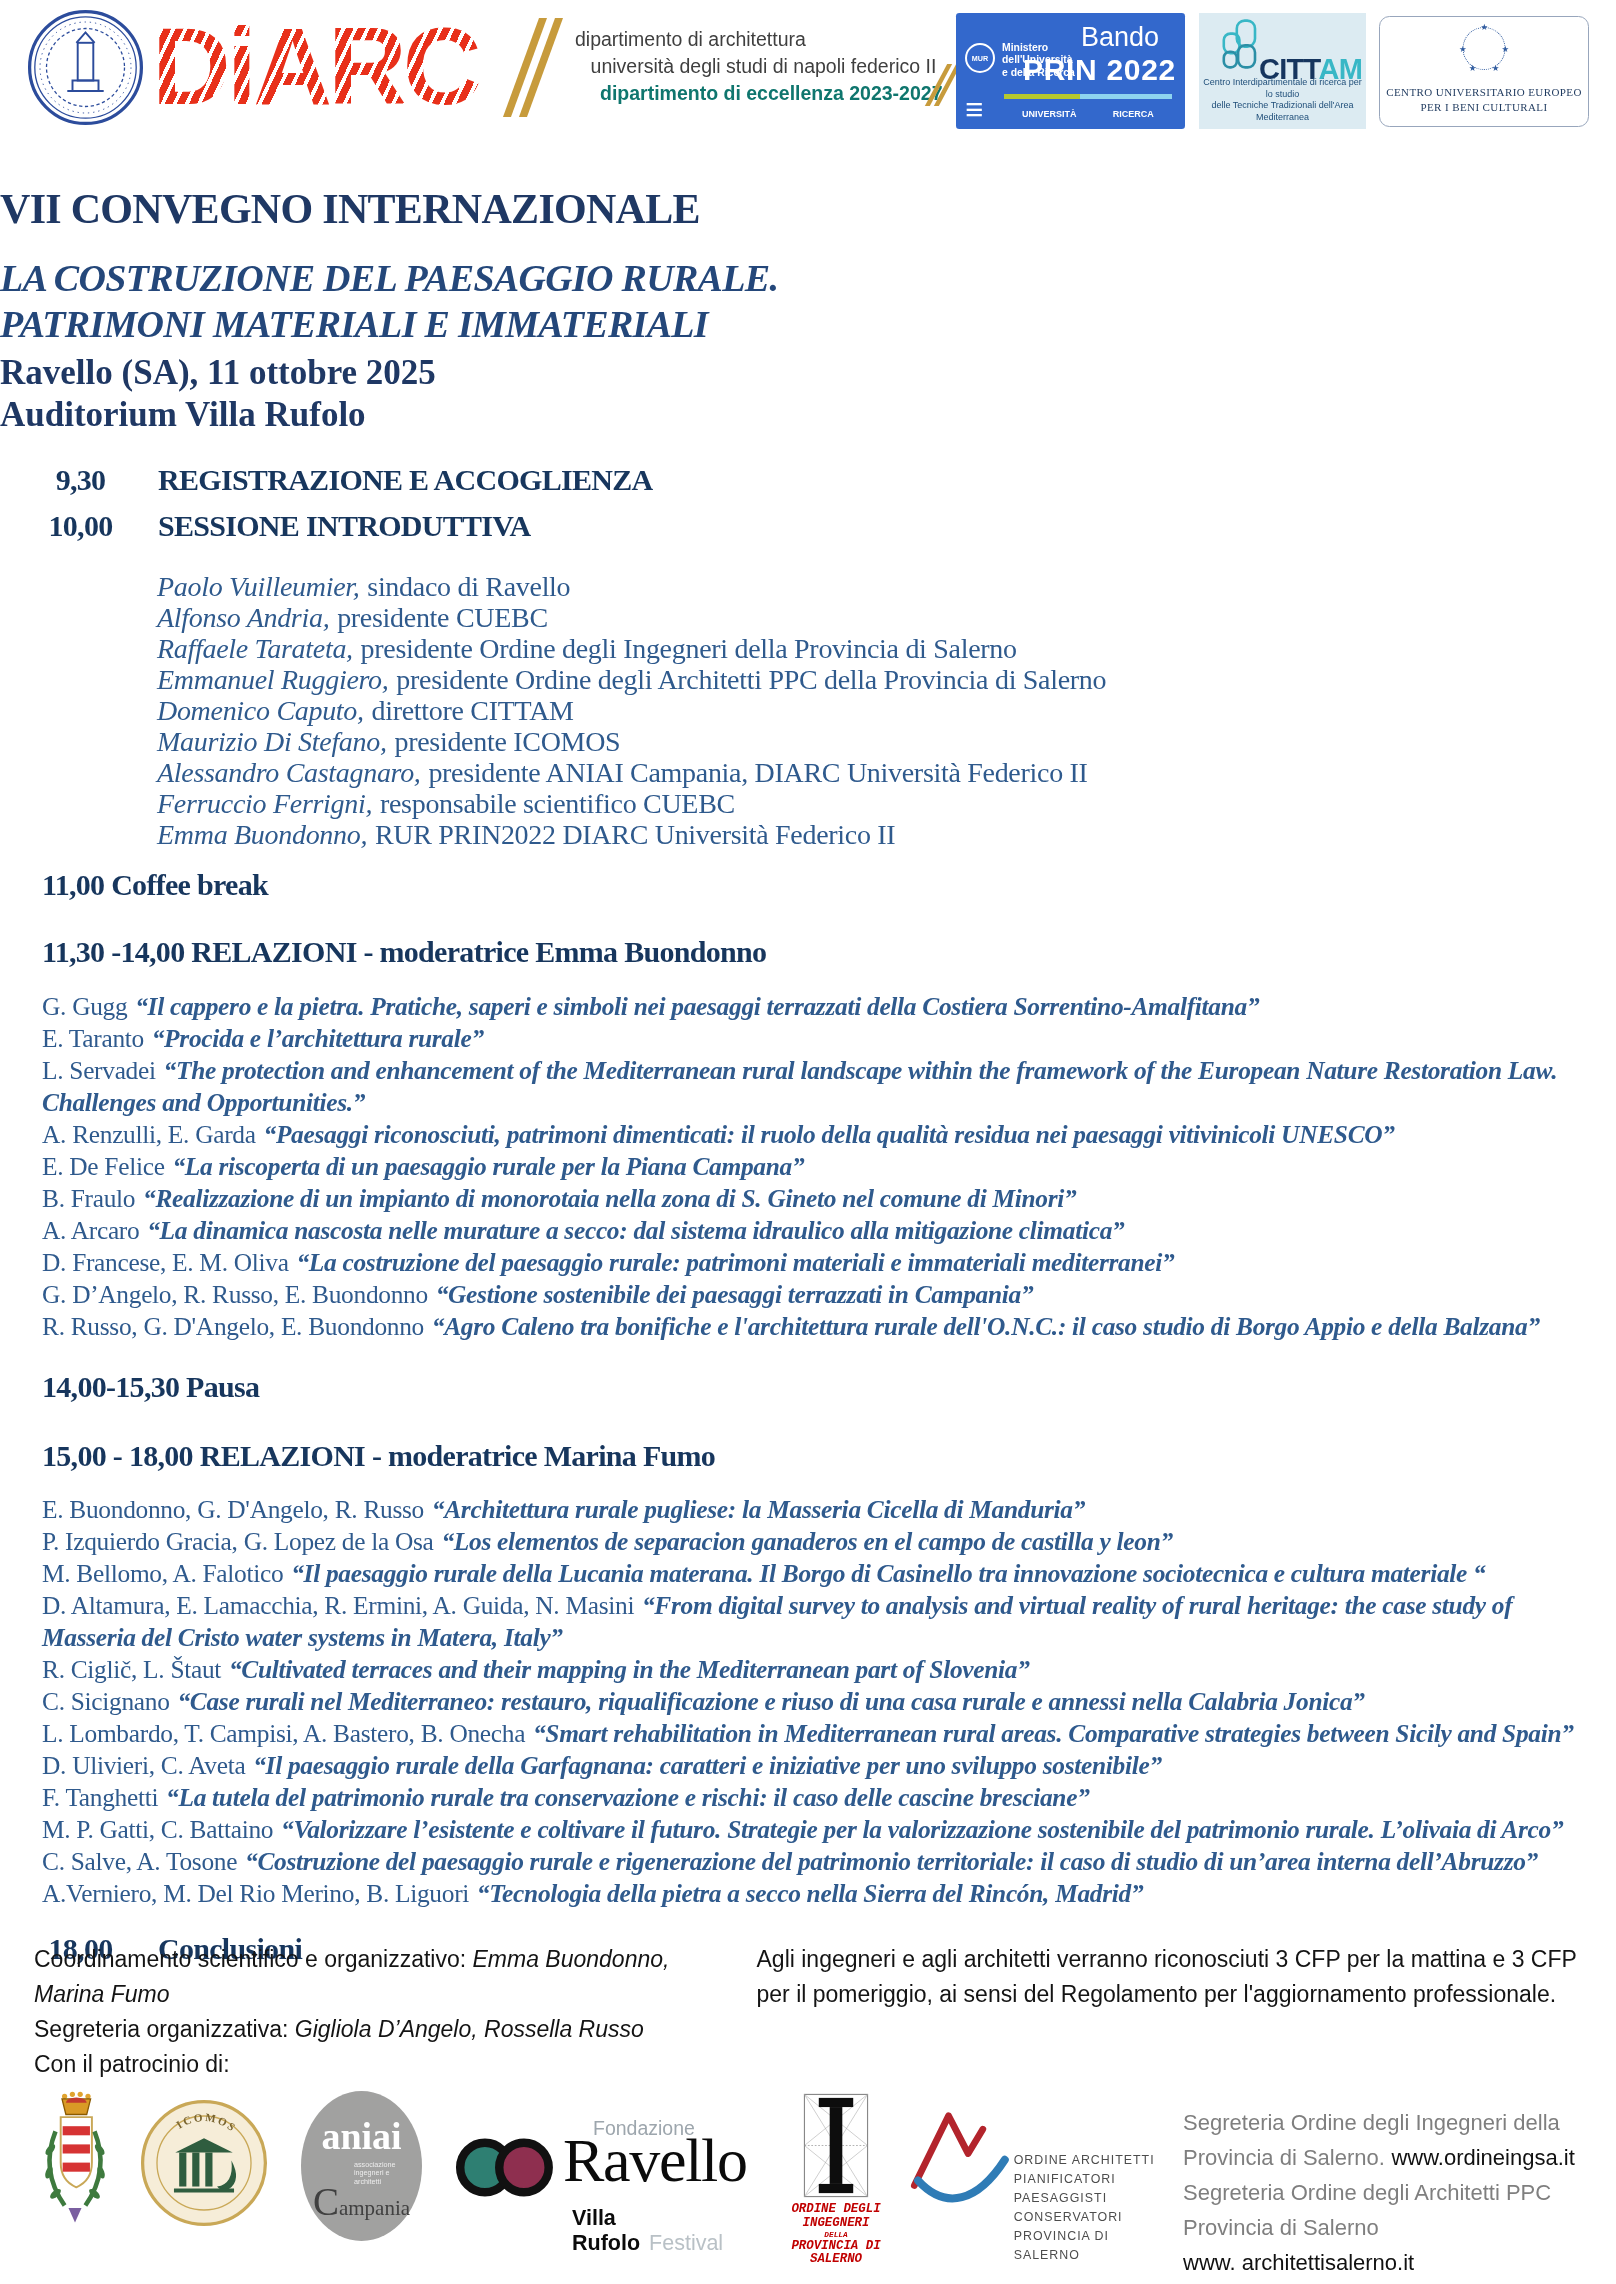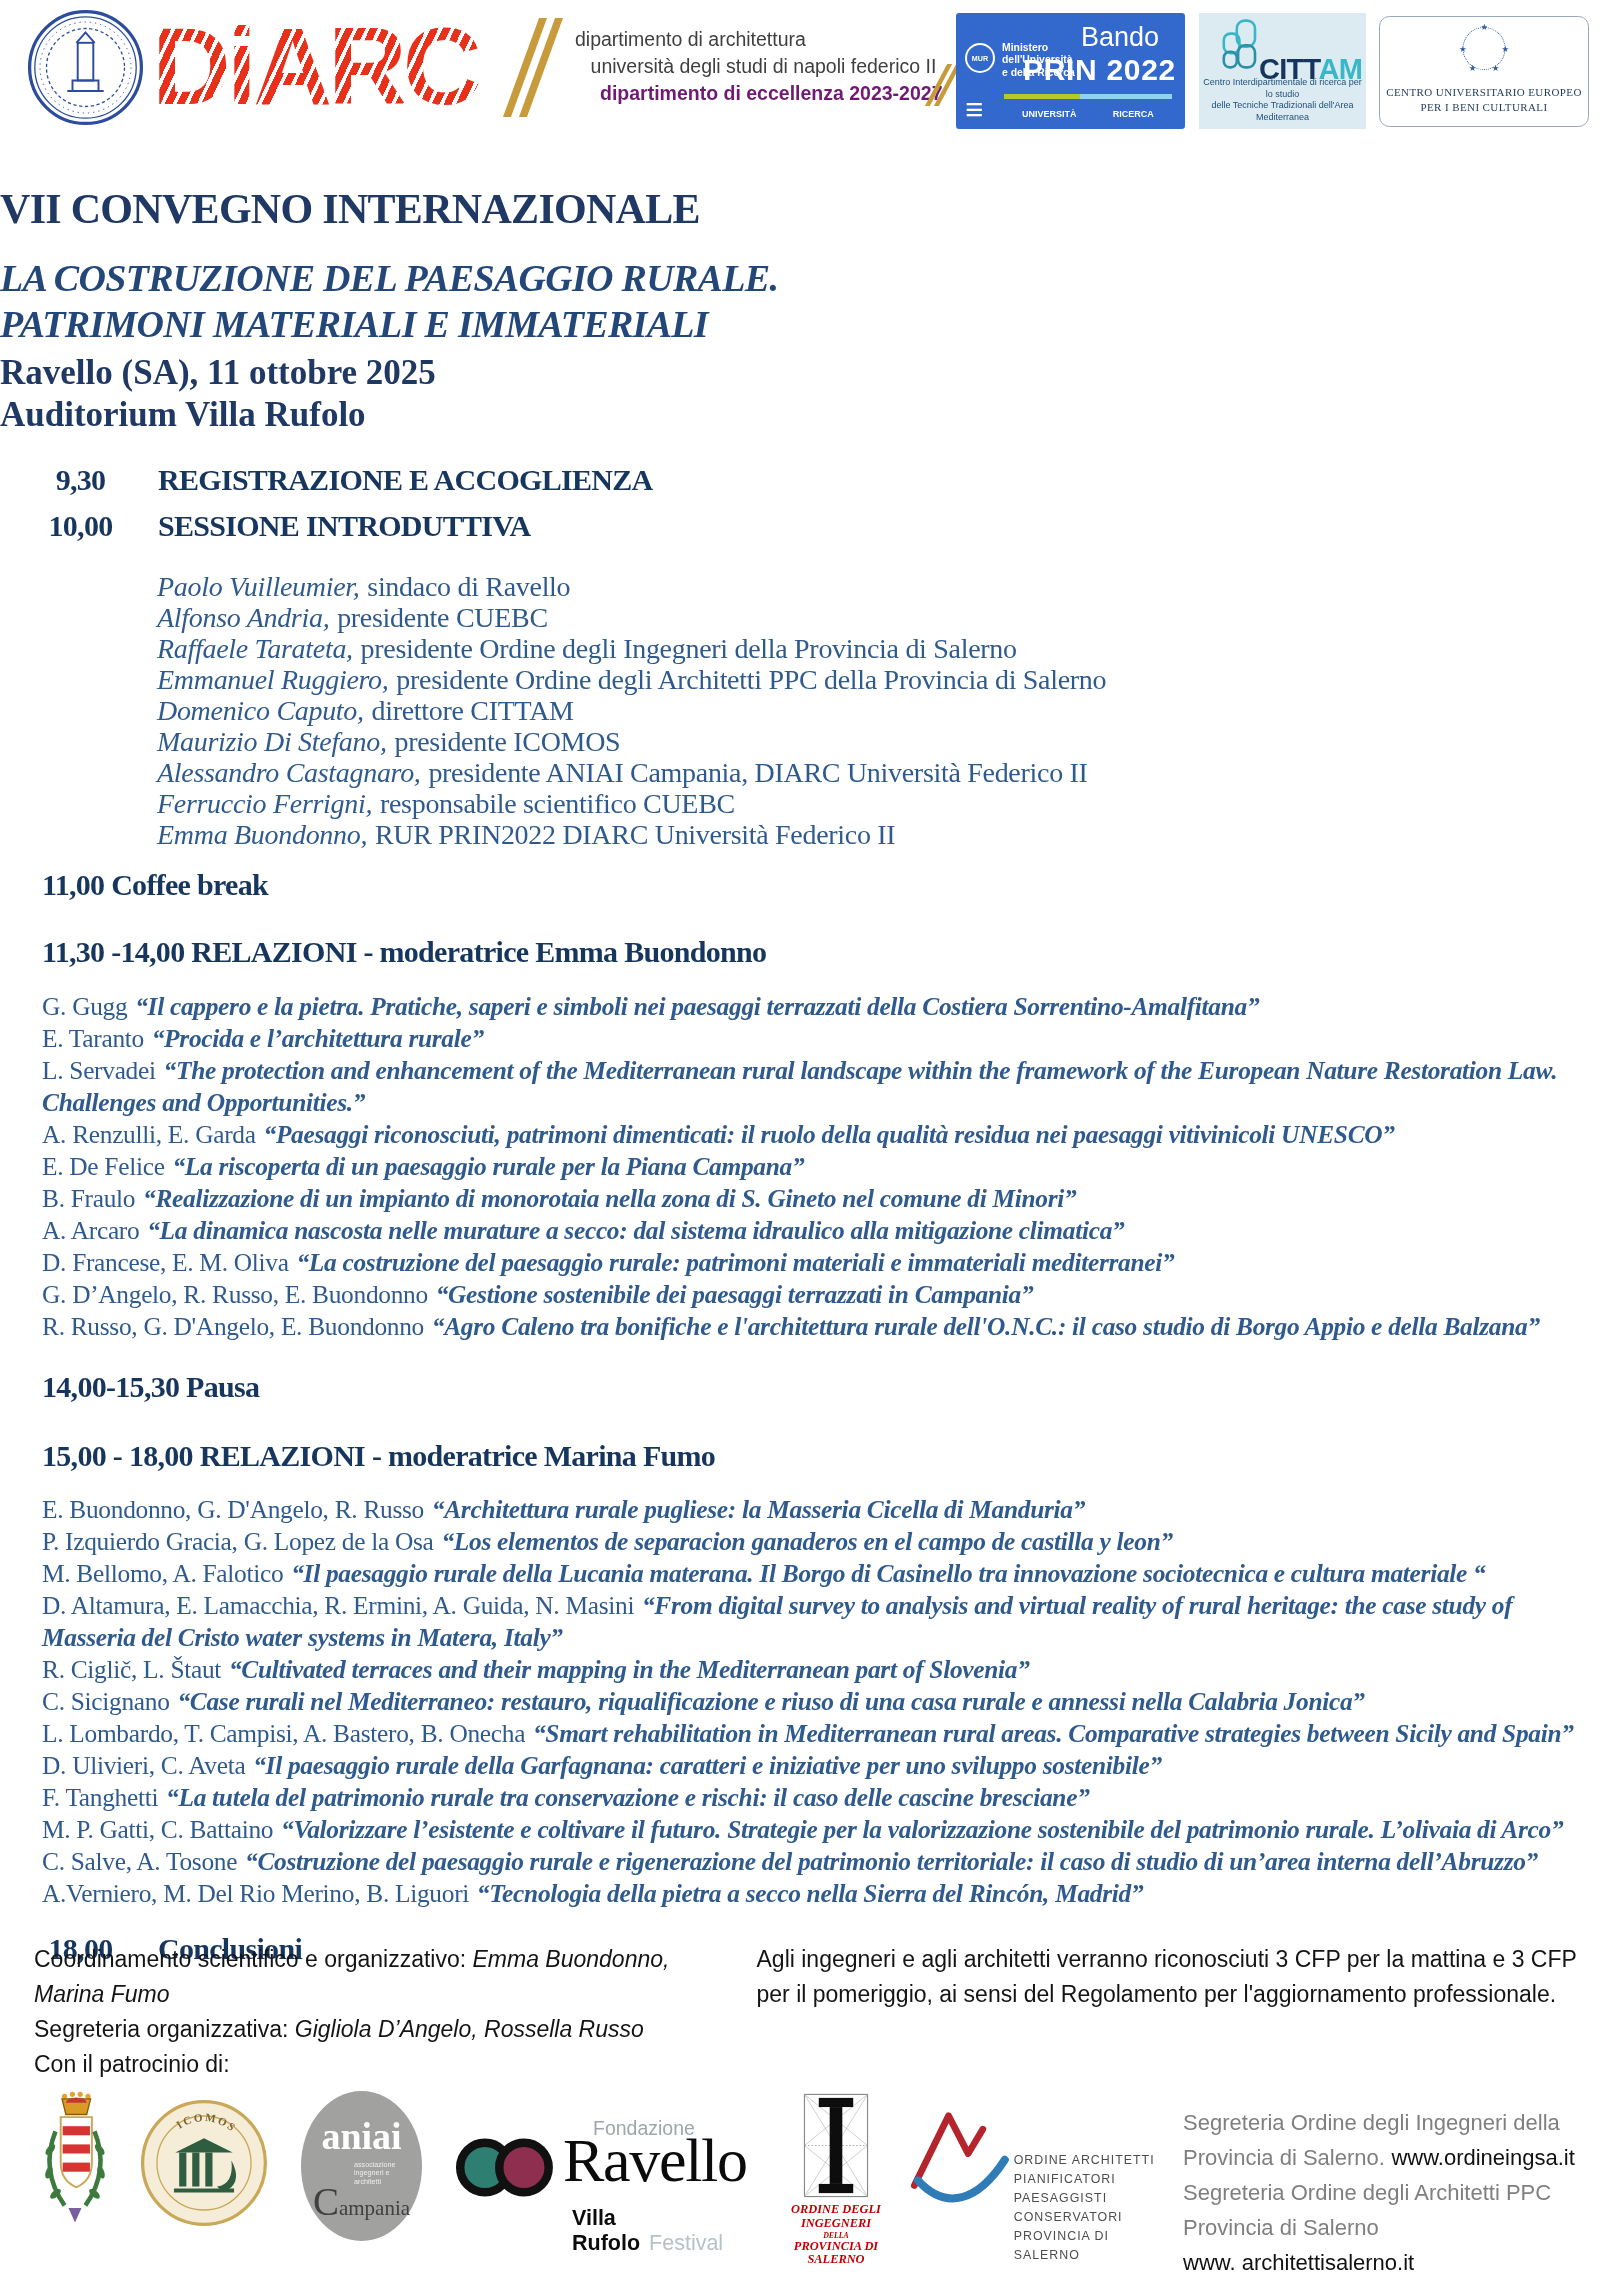--- a/index.html
+++ b/index.html
@@ -10,21 +10,21 @@
   .header { position: relative; height: 153px; }
   .seal { position: absolute; left: 27px; top: 9px; width: 117px; height: 117px; }
   .diarc-wrap { position: absolute; left: 152px; top: 1.3px; width: 365px; height: 133px; }
   .diarc-text { font-family: "Liberation Sans", sans-serif; font-weight: 900; font-size: 109px; line-height: 130px; color: #E8301A; letter-spacing: -3.9px; }
   .diarc-stripes { position: absolute; inset: 0; background: repeating-linear-gradient(115deg, rgba(255,255,255,0) 0 7.2px, #ffffff 7.2px 11px); }
   .gold-slashes { position: absolute; left: 521px; top: 18px; width: 46px; height: 99px; }
   .gold-bar { position: absolute; top: 0; width: 7.8px; height: 99px; background: #C79B3C; transform: skewX(-20deg); }
   .gold-bar.b2 { left: 15.6px; }
   .dept { position: absolute; left: 575px; top: 26px; font-family: "Liberation Sans", sans-serif; font-size: 19.5px; line-height: 27px; color: #3F3F3F; }
   .dept-line2 { padding-left: 15.6px; }
-  .dept-line3 { padding-left: 25px; color: #701a75; font-weight: bold; }
+  .dept-line3 { padding-left: 25px; color: #0f766e; font-weight: bold; }
   .wheat { position: absolute; left: 936px; top: 64px; width: 26px; height: 46px; }
   .wheat i { position: absolute; top: 0; width: 4.6px; height: 42px; background: #C79B3C; transform: skewX(-28deg); }
   .wheat i.w2 { left: 9px; }
 
   .prin { position: absolute; left: 956px; top: 13px; width: 229px; height: 116px; background: #3368CC; border-radius: 3.3px; font-family: "Liberation Sans", sans-serif; color: #fff; }
   .mur-ring { position: absolute; left: 9px; top: 30px; width: 30px; height: 30px; border: 2.6px solid #fff; border-radius: 50%; display: flex; align-items: center; justify-content: center; font-size: 7.2px; font-weight: bold; }
   .ministry { position: absolute; left: 46px; top: 29px; font-size: 10.4px; line-height: 12.4px; font-weight: bold; }
   .bando { position: absolute; right: 26px; top: 9px; font-size: 27px; }
   .prin-year { position: absolute; right: 9px; top: 40px; font-size: 30px; font-weight: bold; letter-spacing: 0.7px; }
   .burger { position: absolute; left: 9px; bottom: 3.9px; font-size: 31px; line-height: 31px; }
@@ -84,21 +84,21 @@
   .aniai-campania { position: absolute; bottom: 17px; left: 0; right: 0; text-align: center; color: #404040; font-family: "Liberation Serif", serif; font-size: 21px; }
   .aniai-campania .bigC { font-size: 39px; }
   .fondazione { position: relative; width: 306px; height: 150px; margin-left: 33px; font-family: "Liberation Sans", sans-serif; flex: none; }
   .fond-rings { position: absolute; left: 0; top: 29px; }
   .fond-top { position: absolute; left: 138px; top: 26px; color: #9DA6AD; font-size: 19.5px; }
   .fond-name { position: absolute; left: 108px; top: 34px; font-family: "Liberation Serif", serif; font-size: 62px; color: #0b0b0b; letter-spacing: -1.3px; }
   .fond-sub { position: absolute; left: 117px; top: 115px; font-size: 21.5px; }
   .fond-sub .villa { font-weight: bold; color: #0b0b0b; }
   .fond-sub .festival { color: #B9C1C6; margin-left: 9px; }
   .ording { position: relative; width: 111px; height: 153px; margin-left: 19.5px; text-align: center; flex: none; }
-  .ording-text { margin-top: 1.3px; color: #C00000; font-family: Liberation Serif, serif; font-style: italic; font-weight: bold; }
+  .ording-text { margin-top: 1.3px; color: #C00000; font-family: Liberation Mono, monospace; font-style: italic; font-weight: bold; }
   .oi-l1, .oi-l3 { font-size: 12.4px; line-height: 13.7px; }
   .oi-l2 { font-size: 7.8px; line-height: 9px; }
   .ordarch { display: flex; width: 263px; margin-left: 15.6px; flex: none; }
   .ordarch-text { margin: 60px 0 0 3.9px; font-family: "Liberation Sans", sans-serif; font-size: 12.4px; line-height: 19px; letter-spacing: 1px; color: #4D4D4D; }
   .segreterie { width: 417px; margin-left: 13px; margin-top: 14.3px; font-family: "Liberation Sans", sans-serif; font-size: 22px; line-height: 35px; }
   .segreterie .gray { color: #7F7F7F; }
   .segreterie .black { color: #111; }
   .segreterie .url { margin-left: 6.5px; }
 </style>
 </head>

